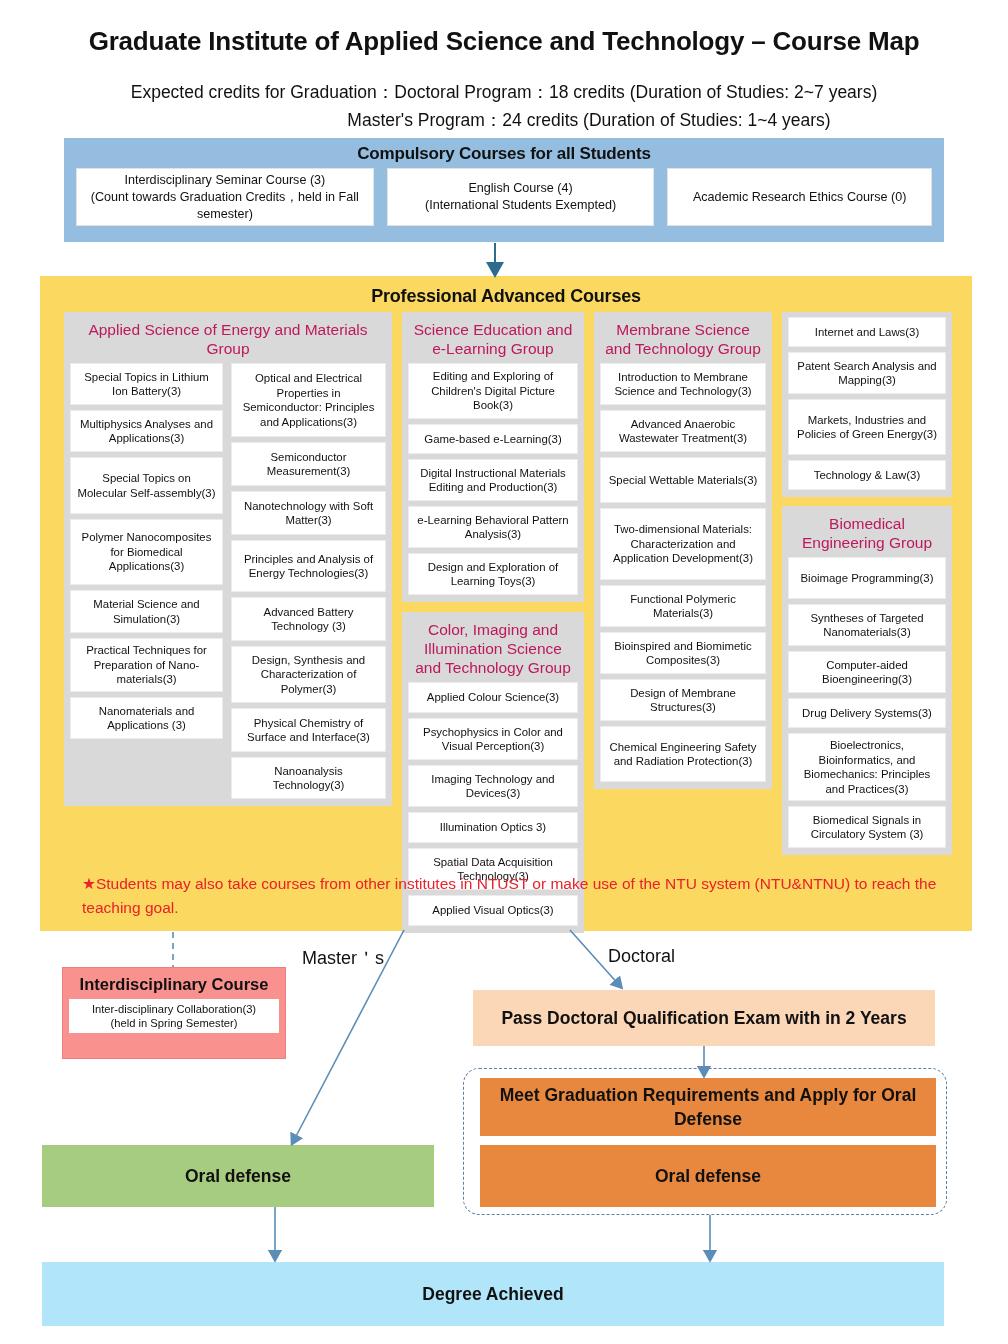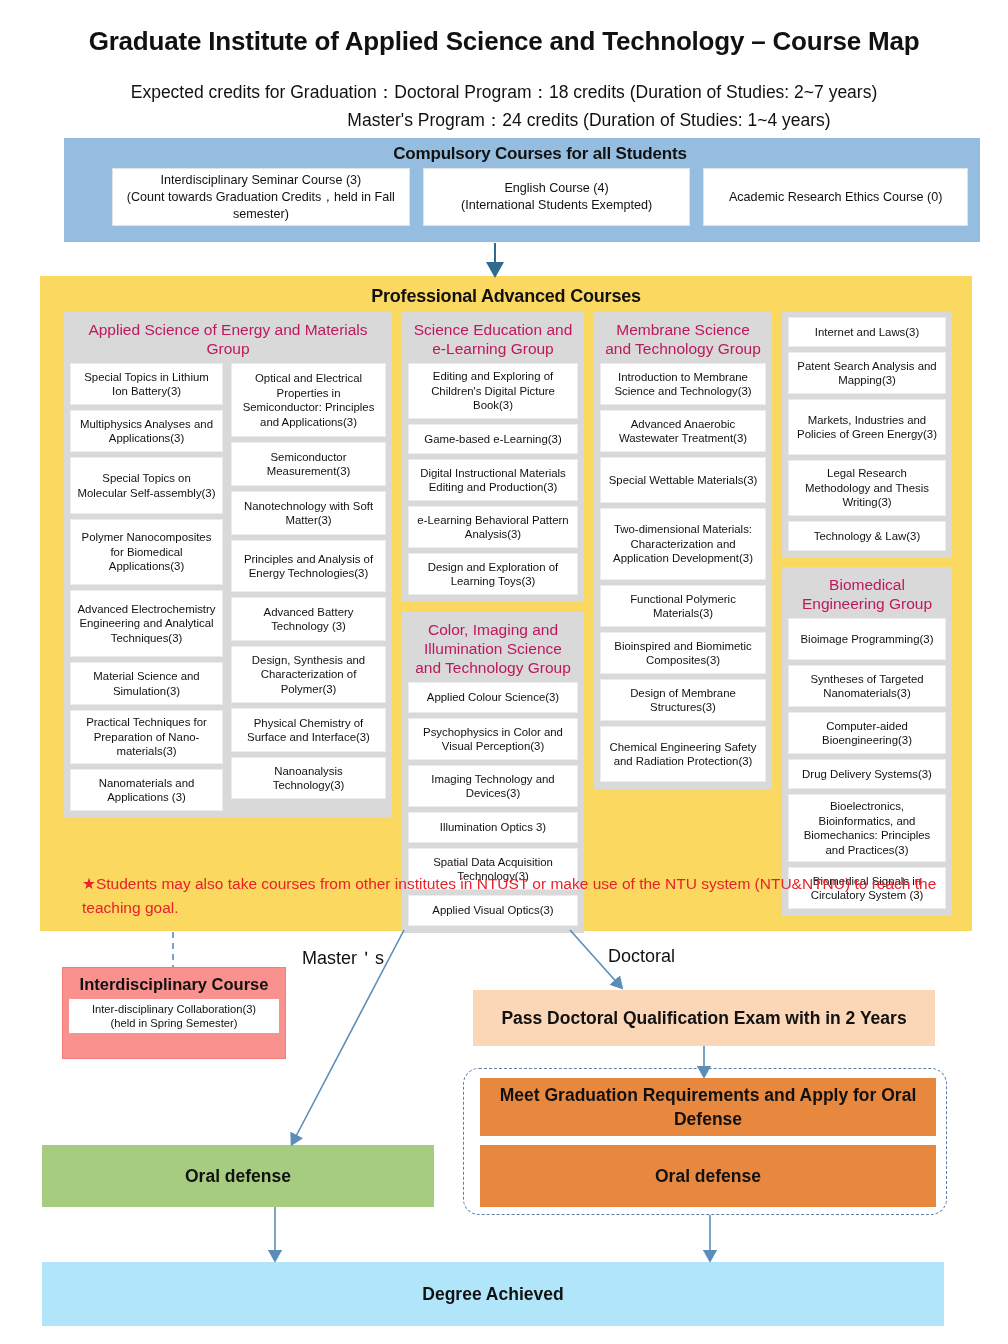--- a/index.html
+++ b/index.html
@@ -22,21 +22,20 @@
     position:absolute;left:0;top:78px;width:1008px;text-align:center;
     font-size:17.5px;line-height:28px;
   }
   #credits .ln{display:block;}
   #credits .ln2{padding-left:170px;}
 
   
   #compulsory{
     position:absolute;left:64px;top:138px;width:880px;height:104px;
     background:#95bddf;
-    padding-left:36px;
   }
   #compulsory .band-title{
     text-align:center;font-size:17px;font-weight:bold;padding-top:6px;letter-spacing:-.2px;
   }
   #compulsory .row{
     display:flex;gap:13px;padding:4px 12px 0 12px;
   }
   .comp-box{
     background:#ffffff;border:1px solid #e2e2e2;
     height:56px;display:flex;align-items:center;justify-content:center;
@@ -174,21 +173,20 @@
 
       <div id="col1">
         <div class="group">
           <div class="group-title">Applied Science of Energy and Materials Group</div>
           <div class="twocol">
             <div class="sub subA">
               <div class="course" style="height:32px">Special Topics in Lithium Ion Battery(3)</div>
               <div class="course" style="height:32px">Multiphysics Analyses and Applications(3)</div>
               <div class="course" style="height:47px">Special Topics on Molecular Self-assembly(3)</div>
               <div class="course" style="height:56px">Polymer Nanocomposites for Biomedical Applications(3)</div>
-              <div class="course" style="height:57px">Advanced Electrochemistry Engineering and Analytical Techniques(3)</div>
               <div class="course" style="height:33px">Material Science and Simulation(3)</div>
               <div class="course" style="height:44px">Practical Techniques for Preparation of Nano-materials(3)</div>
               <div class="course" style="height:32px">Nanomaterials and Applications (3)</div>
             </div>
             <div class="sub subB">
               <div class="course" style="height:64px">Optical and Electrical Properties in Semiconductor: Principles and Applications(3)</div>
               <div class="course" style="height:34px">Semiconductor Measurement(3)</div>
               <div class="course" style="height:34px">Nanotechnology with Soft Matter(3)</div>
               <div class="course" style="height:42px">Principles and Analysis of Energy Technologies(3)</div>
               <div class="course" style="height:34px">Advanced Battery Technology (3)</div>
@@ -232,21 +230,20 @@
           <div class="course" style="height:32px">Design of Membrane Structures(3)</div>
           <div class="course" style="height:46px">Chemical Engineering Safety and Radiation Protection(3)</div>
         </div>
       </div>
 
       <div id="col4">
         <div class="group">
           <div class="course" style="height:20px">Internet and Laws(3)</div>
           <div class="course" style="height:32px">Patent Search Analysis and Mapping(3)</div>
           <div class="course" style="height:46px">Markets, Industries and Policies of Green Energy(3)</div>
-          <div class="course" style="height:46px">Legal Research Methodology and Thesis Writing(3)</div>
           <div class="course" style="height:20px">Technology &amp; Law(3)</div>
         </div>
         <div class="group">
           <div class="group-title">Biomedical Engineering Group</div>
           <div class="course" style="height:32px">Bioimage Programming(3)</div>
           <div class="course" style="height:32px">Syntheses of Targeted Nanomaterials(3)</div>
           <div class="course" style="height:32px">Computer-aided Bioengineering(3)</div>
           <div class="course" style="height:20px">Drug Delivery Systems(3)</div>
           <div class="course" style="height:58px">Bioelectronics, Bioinformatics, and Biomechanics: Principles and Practices(3)</div>
           <div class="course" style="height:32px">Biomedical Signals in Circulatory System (3)</div>

